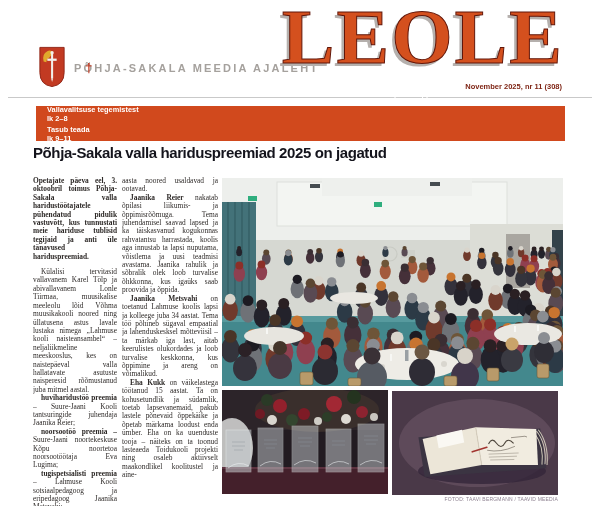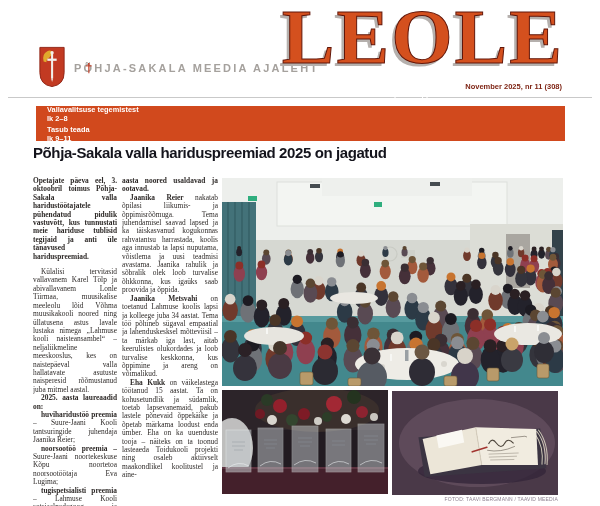--- a/index.html
+++ b/index.html
@@ -32,21 +32,21 @@
 
   
   .headline { position:absolute; left:33px; top:144px; width:540px;
               font-size:15px; font-weight:bold; letter-spacing:-0.4px; color:#14141c; }
   .col { position:absolute; top:177px; height:329px; overflow:hidden;
          font-family:"Liberation Serif", serif; font-size:7.4px; line-height:8.4px;
          color:#2e2a28; text-align:justify; hyphens:auto; }
   .col1 { left:33px;  width:84px; }
   .col2 { left:122px; width:96px; }
   .col p { margin:0; text-indent:8px; }
-  .col p.noindent { text-indent:0;font-weight:bold; }
+  .col p.noindent { text-indent:0; }
   .col p.intro { margin-bottom:7px; }
 
   
   .photo { position:absolute; display:block; }
   .photo-main  { left:222px; top:178px; width:341px; height:208px; }
   .photo-award { left:222px; top:390px; width:166px; height:104px; }
   .photo-book  { left:392px; top:391px; width:166px; height:104px; }
   .photo-caption { position:absolute; left:392px; top:496px; width:166px; text-align:right;
                    font-size:5px; letter-spacing:0.2px; color:#8d8090; }
 </style>
@@ -90,21 +90,20 @@
           <span>Koguduste toimetamisi</span>
           <span>lk 20–31</span>
         </div>
       </div>
   </nav>
 
   <h1 class="headline">Põhja-Sakala valla hariduspreemiad 2025 on jagatud</h1>
   <div class="col col1">
       <p class="intro noindent"><b>Õpetajate päeva eel, 3. oktoobril toimus Põhja-Sakala valla haridustöötajatele pühendatud pidulik vastuvõtt, kus tunnustati meie hariduse tublisid tegijaid ja anti üle tänavused hariduspreemiad.</b></p>
       <p><span>Külalisi tervitasid vallavanem Karel Tölp ja abivallavanem Lonle Tiirmaa, muusikalise meeleolu lõid Võhma muusikakooli noored ning üllatusena astus lavale lustaka nimega „Lahmuse kooli naisteansambel“ – neljaliikmeline meeskooslus, kes on naistepäeval valla hallatavate asutuste naisperesid rõõmustanud juba mitmel aastal.</span></p>
-      <p><b>2025. aasta laureaadid on:</b></p>
       <p><b>huviharidustöö preemia</b><span> – Suure-Jaani Kooli tantsuringide juhendaja Jaanika Reier;</span></p>
       <p><b>noorsootöö preemia –</b><span> Suure-Jaani noortekeskuse Kõpu noortetoa noorsootöötaja Eva Lugima;</span></p>
       <p><b>tugispetsialisti preemia</b><span> – Lahmuse Kooli sotsiaalpedagoog ja eripedagoog Jaanika Metsvahi;</span></p>
     </div>
   <div class="col col2">
       <p class="noindent"><span>aasta noored usaldavad ja ootavad.</span></p>
       <p><b>Jaanika Reier</b><span> nakatab õpilasi liikumis- ja õppimisrõõmuga. Tema juhendamisel saavad lapsed ja ka täiskasvanud kogukonnas rahvatantsu harrastada, koolis aga innustab ta lapsi nuputama, võistlema ja uusi teadmisi avastama. Jaanika rahulik ja sõbralik olek loob turvalise õhkkonna, kus igaüks saab proovida ja õppida.</span></p>
       <p><b>Jaanika Metsvahi</b><span> on toetanud Lahmuse koolis lapsi ja kolleege juba 34 aastat. Tema töö põhineb sügaval empaatial ja lahenduskesksel mõtteviisil – ta märkab iga last, aitab keerulistes olukordades ja loob turvalise keskkonna, kus õppimine ja areng on võimalikud.</span></p>
       <p><b>Eha Kukk</b><span> on väikelastega töötanud 15 aastat. Ta on kohusetundlik ja südamlik, toetab lapsevanemaid, pakub lastele põnevaid õppekäike ja õpetab märkama loodust enda ümber. Eha on ka uuenduste tooja – näiteks on ta toonud lasteaeda Toidukooli projekti ning osaleb aktiivselt maakondlikel koolitustel ja aine-</span></p>
     </div>

